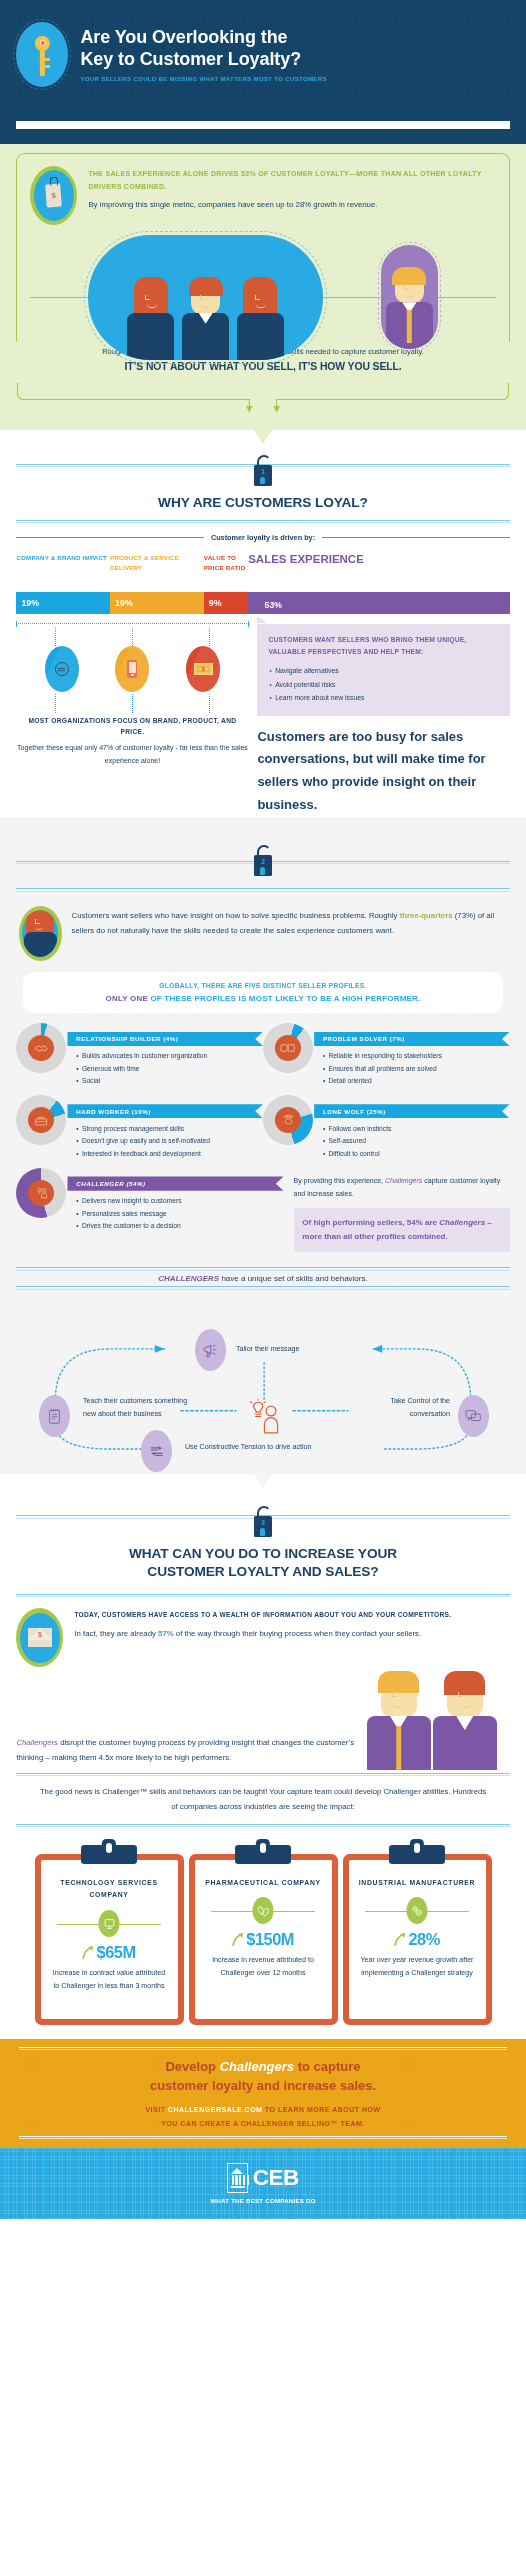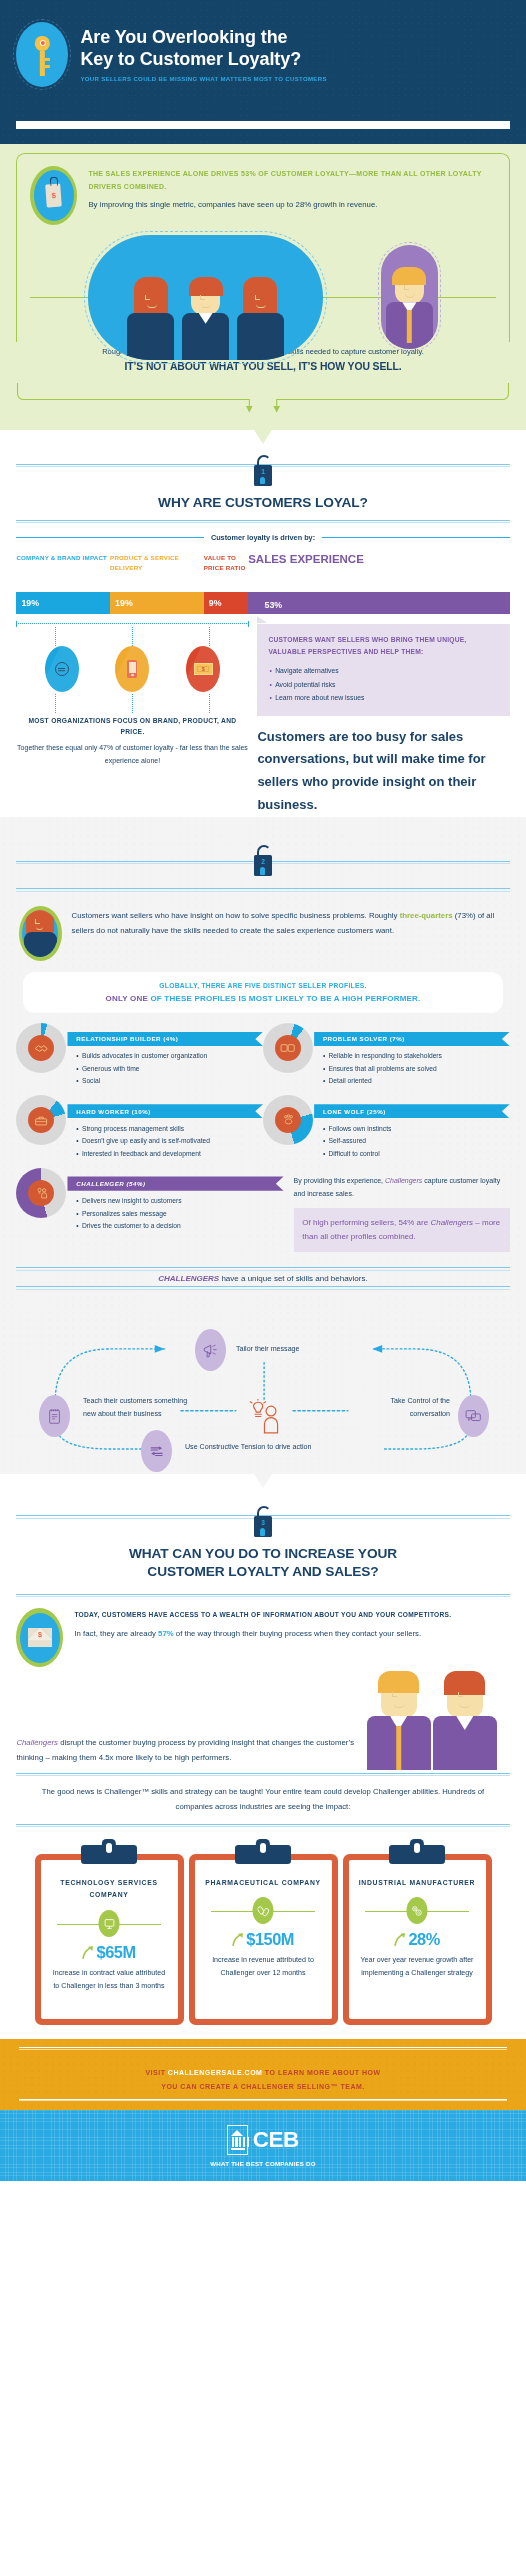--- a/index.html
+++ b/index.html
@@ -271,21 +271,21 @@
     margin-top: 8.8px;
   }
   .ribbon.purple { background:#7b57a6; font-style: italic; }
   .plist { list-style:none; margin: 4.4px 0 0 8.8px; }
   .plist li { font-size: 6.7px; line-height: 1.85; color:#1b4268; }
   .plist li:before { content:"\2022"; color:#1b4268; margin-right: 3.3px; }
   .chall-side { flex:1; padding: 7.7px 0 0 10px; }
   .chall-side .cs1 { font-size: 7px; line-height: 1.85; color:#1b4268; }
   .chall-side .cs1 em { color:#7b57a6; }
   .chall-box { margin-top: 6.6px; background:#e7dfee; padding: 7.7px 8.8px; }
-  .chall-box p { color:#7b57a6; font-size: 8px; font-weight:normal; line-height: 1.8; }
+  .chall-box p { color:#7b57a6; font-size: 8px; font-weight:bold; line-height: 1.8; }
   .chall-box p em { font-style: italic; }
 
   
   .beh-head { position: relative; padding: 11px 0 10px 0; text-align:center; }
   .beh-head .rule-top { top: 5.5px; }
   .beh-head .rule-bot { bottom: 3.3px; }
   .beh-head .bt { font-size: 8px; color:#1b4268; position:relative; z-index:2; background: transparent; display:inline-block; padding: 0 5.5px; }
   .beh-head .bt em { color:#7b57a6; font-weight:bold; font-style: italic; }
   .wheel { position: relative; height: 164px; margin: 4.4px 0 0 0; }
   .wheel svg.lines { position:absolute; left:0; top:0; }
@@ -860,21 +860,21 @@
             </div>
           <div class="body purple" style="width:64px;height:54px">
               <div class="collar" style="width:17.5px;height:14.3px"></div>
             </div>
         </div>
       </div>
     </div>
 
     <div class="good-news">
       <div class="rule-top" style="left:0;right:0;"></div>
-      <p>The good news is Challenger™ skills and strategy can be taught! Your entire team could develop Challenger abilities. Hundreds of companies across industries are seeing the impact:</p>
+      <p>The good news is Challenger™ skills and behaviors can be taught! Your capture team could develop Challenger abilities. Hundreds of companies across industries are seeing the impact:</p>
       <div class="rule-bot" style="left:0;right:0;"></div>
     </div>
   </div>
 
   <div class="boards">
 
     <div class="board">
       <div class="clip"></div>
       <div class="board-frame">
           <div class="board-inner">
@@ -951,20 +951,24 @@
         </div>
         <div class="b-desc">Year over year revenue growth after implementing a Challenger strategy</div>
       </div>
         </div>
     </div>
 
   </div>
 
   <div class="cta">
     <div class="rule-w top"></div>
+    <h2>
+      <span>Develop </span><em>Challengers</em><span> to capture</span><br>
+      <span>customer loyalty and increase sales.</span>
+    </h2>
     <div class="cta-sub">
       <span>VISIT </span><b>CHALLENGERSALE.COM</b><span> TO LEARN MORE ABOUT HOW</span><br>
       <span>YOU CAN CREATE A CHALLENGER SELLING™ TEAM.</span>
     </div>
     <div class="rule-w bot"></div>
   </div>
 
   <div class="footer">
     <div class="logo-row">
       <div class="logo-mark">

